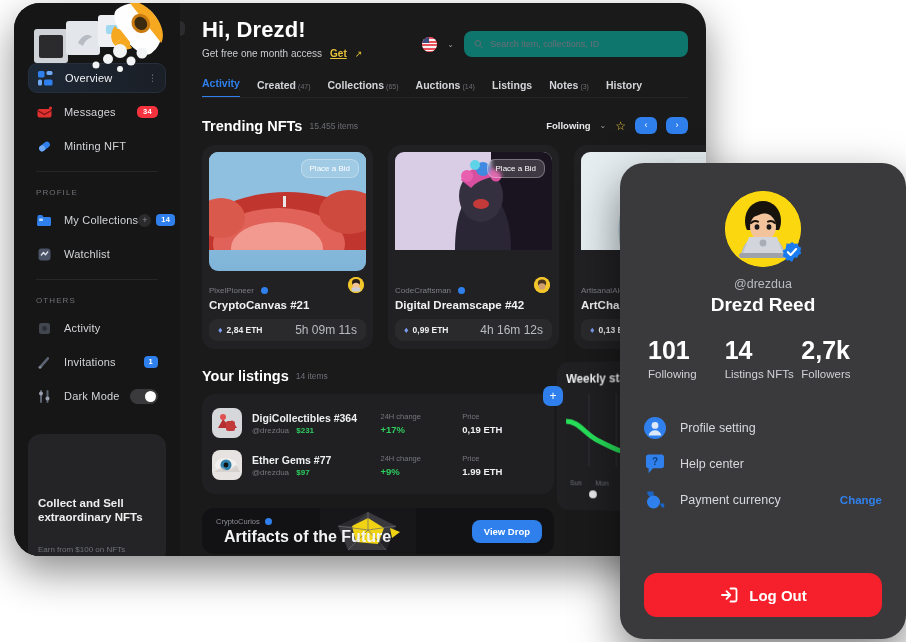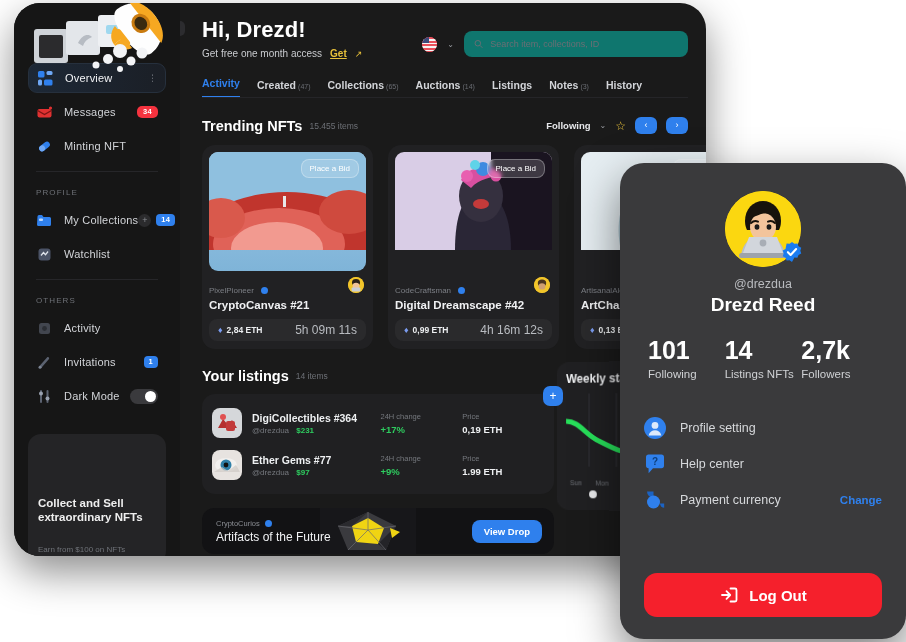--- a/index.html
+++ b/index.html
@@ -216,21 +216,21 @@
   .wdot{position:absolute;left:34px;bottom:12px;width:8px;height:8px;border-radius:50%;
         background:#e9eaec;}
 
   
   .drop{
     margin-top:14px;width:352px;height:46px;border-radius:12px;overflow:hidden;
     background:#121214;display:flex;align-items:center;position:relative;
   }
   .drop-l{padding-left:14px;z-index:2;}
   .drop-auth{font-size:7.5px;color:#8b8e94;}
-  .drop-t{font-size:12px;font-weight:normal;color:#f2f3f5;margin-top:2px;}
+  .drop-t{font-size:16px;font-weight:bold;color:#f2f3f5;margin-top:2px;margin-left:8px;}
   .drop-img{position:absolute;left:118px;top:0;width:96px;height:46px;}
   .viewdrop{
     position:absolute;right:12px;top:12px;background:#2f80ed;color:#fff;
     font-size:9.5px;font-weight:bold;border-radius:8px;padding:6px 12px;
   }
 
   
   .profile{
     position:absolute; right:0px; top:163px; width:286px; height:476px;
     background:#3a3a3c; border-radius:24px;

